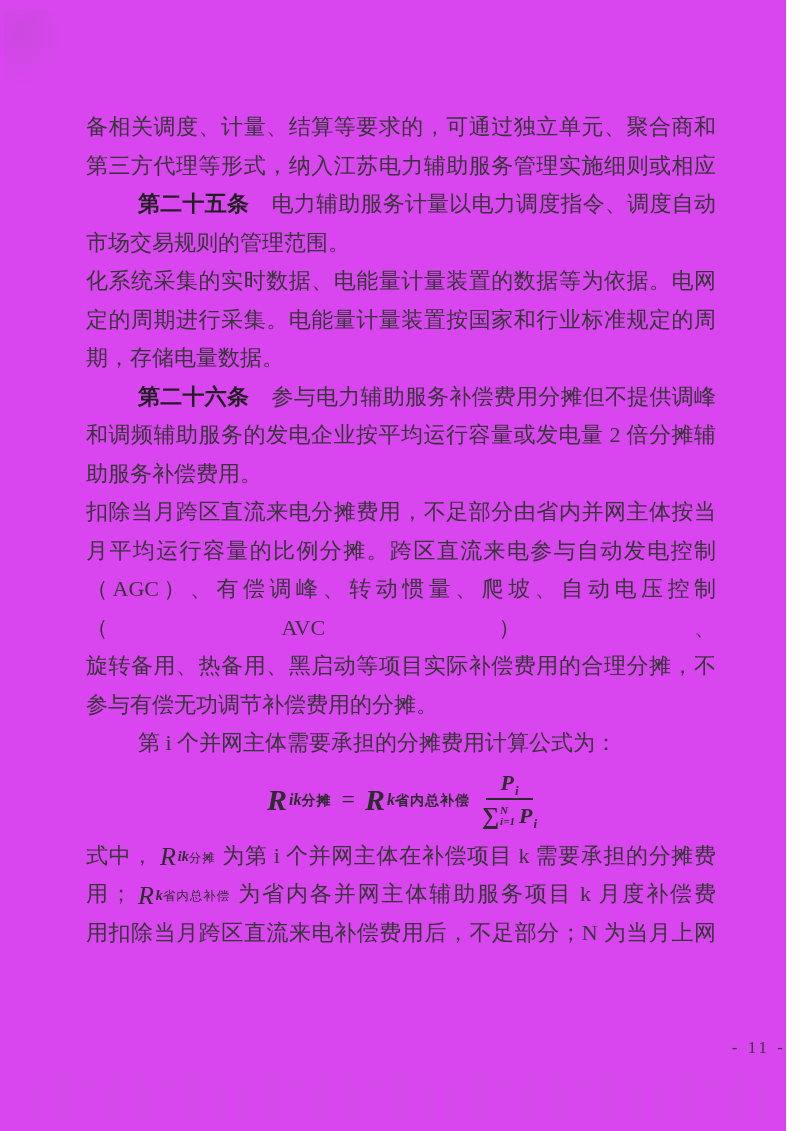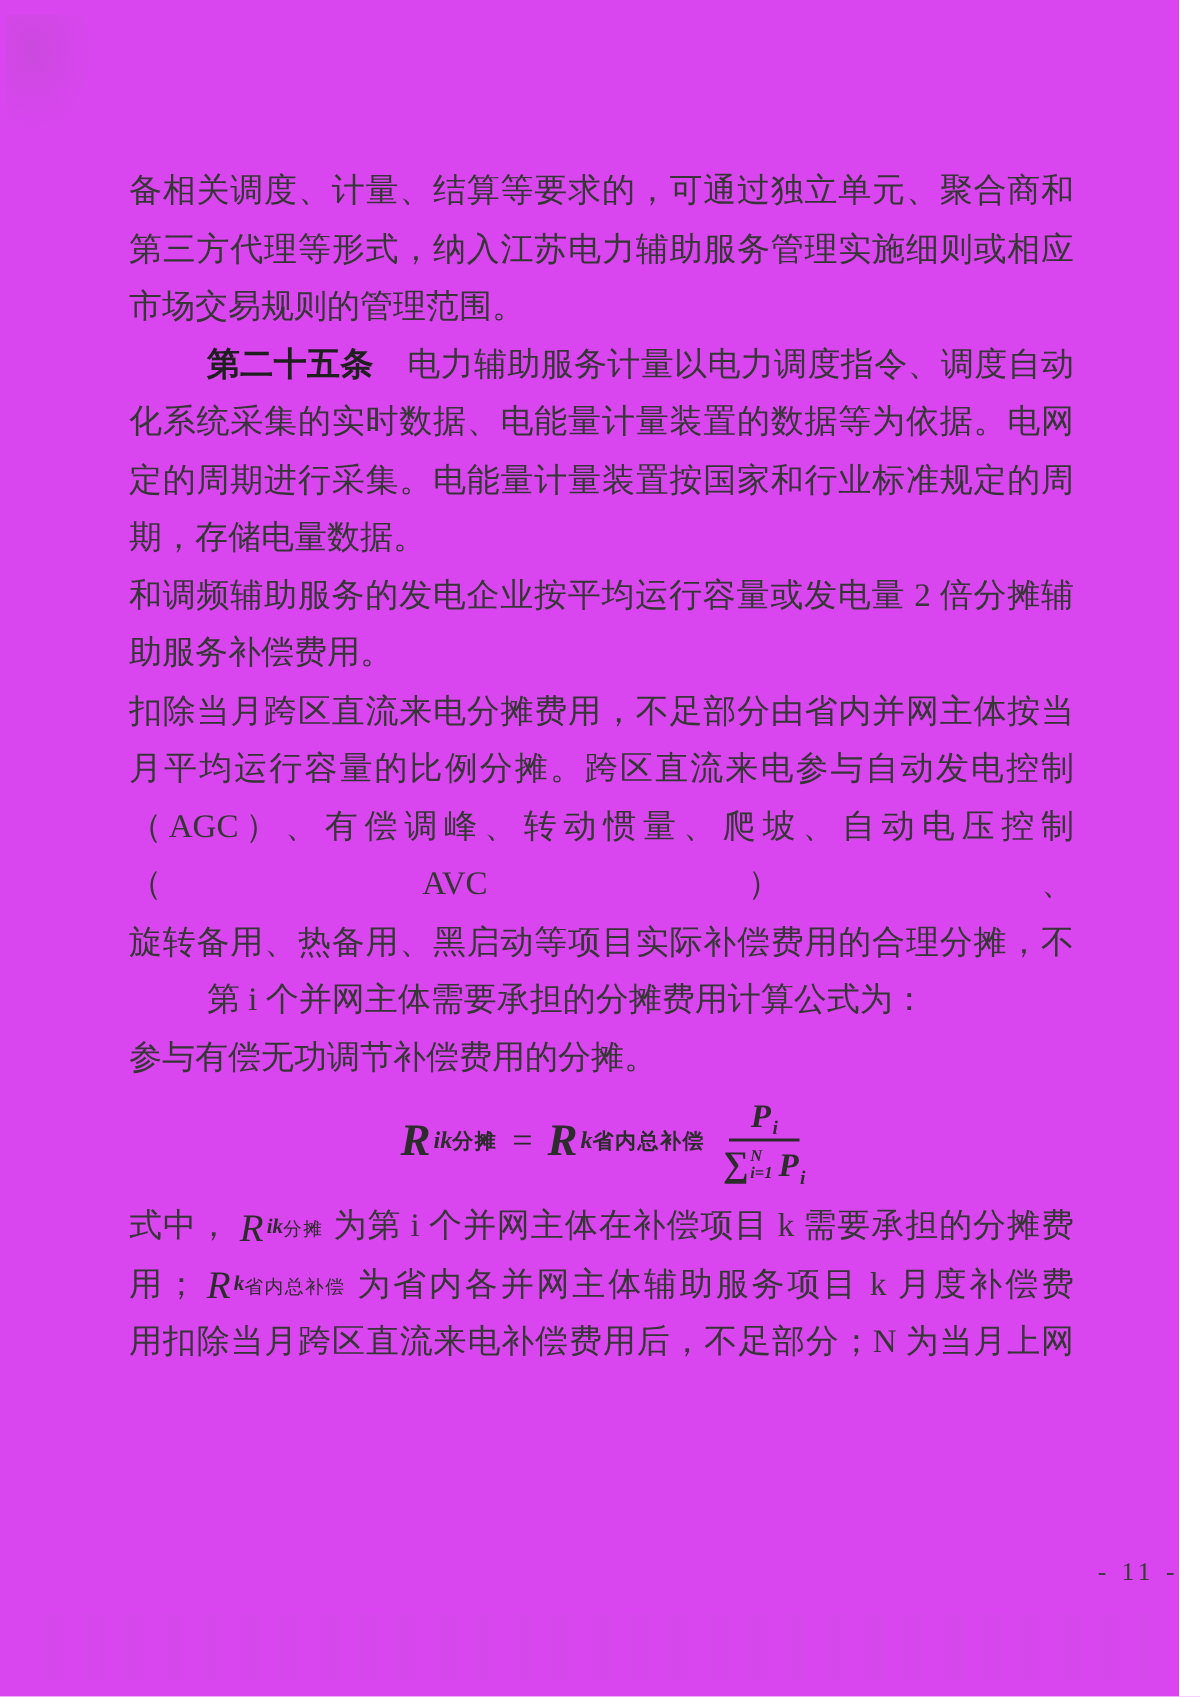--- a/index.html
+++ b/index.html
@@ -169,33 +169,34 @@
 <body>
 
 <div class="page">
   <div class="smudge-top"></div>
   <div class="artifact-band"></div>
 
   <div class="content">
     <div id="lines-before">
         <div class="line fill"><span class="seg">备相关调度、计量、结算等要求的，可通过独立单元、聚合商和</span></div>
         <div class="line fill"><span class="seg">第三方代理等形式，纳入江苏电力辅助服务管理实施细则或相应</span></div>
+        <div class="line fill indent"><span class="seg bold">第二十五条</span><span class="seg">　电力辅助服务计量以电力调度指令、调度自动</span></div>
         <div class="line"><span class="seg">市场交易规则的管理范围。</span></div>
-        <div class="line fill indent"><span class="seg bold">第二十五条</span><span class="seg">　电力辅助服务计量以电力调度指令、调度自动</span></div>
         <div class="line fill"><span class="seg">化系统采集的实时数据、电能量计量装置的数据等为依据。电网</span></div>
         <div class="line fill"><span class="seg">定的周期进行采集。电能量计量装置按国家和行业标准规定的周</span></div>
         <div class="line"><span class="seg">期，存储电量数据。</span></div>
+        <div class="line fill indent"><span class="seg bold">第二十六条</span><span class="seg">　参与电力辅助服务补偿费用分摊但不提供调峰</span></div>
         <div class="line fill"><span class="seg">和调频辅助服务的发电企业按平均运行容量或发电量 2 倍分摊辅</span></div>
         <div class="line"><span class="seg">助服务补偿费用。</span></div>
         <div class="line fill"><span class="seg">扣除当月跨区直流来电分摊费用，不足部分由省内并网主体按当</span></div>
         <div class="line fill"><span class="seg">月平均运行容量的比例分摊。跨区直流来电参与自动发电控制</span></div>
         <div class="line fill"><span class="seg">（AGC）、有偿调峰、转动惯量、爬坡、自动电压控制（AVC）、</span></div>
         <div class="line fill"><span class="seg">旋转备用、热备用、黑启动等项目实际补偿费用的合理分摊，不</span></div>
+        <div class="line"><span class="seg">参与有偿无功调节补偿费用的分摊。</span></div>
         <div class="line indent"><span class="seg">第 i 个并网主体需要承担的分摊费用计算公式为：</span></div>
-        <div class="line"><span class="seg">参与有偿无功调节补偿费用的分摊。</span></div>
       </div>
 
     <div class="formula-row">
       <span class="mvar">
         <span class="mbase">R</span>
         <span class="mstack">
           <span class="msup">ik</span>
           <span class="msub">分摊</span>
         </span>
       </span>

